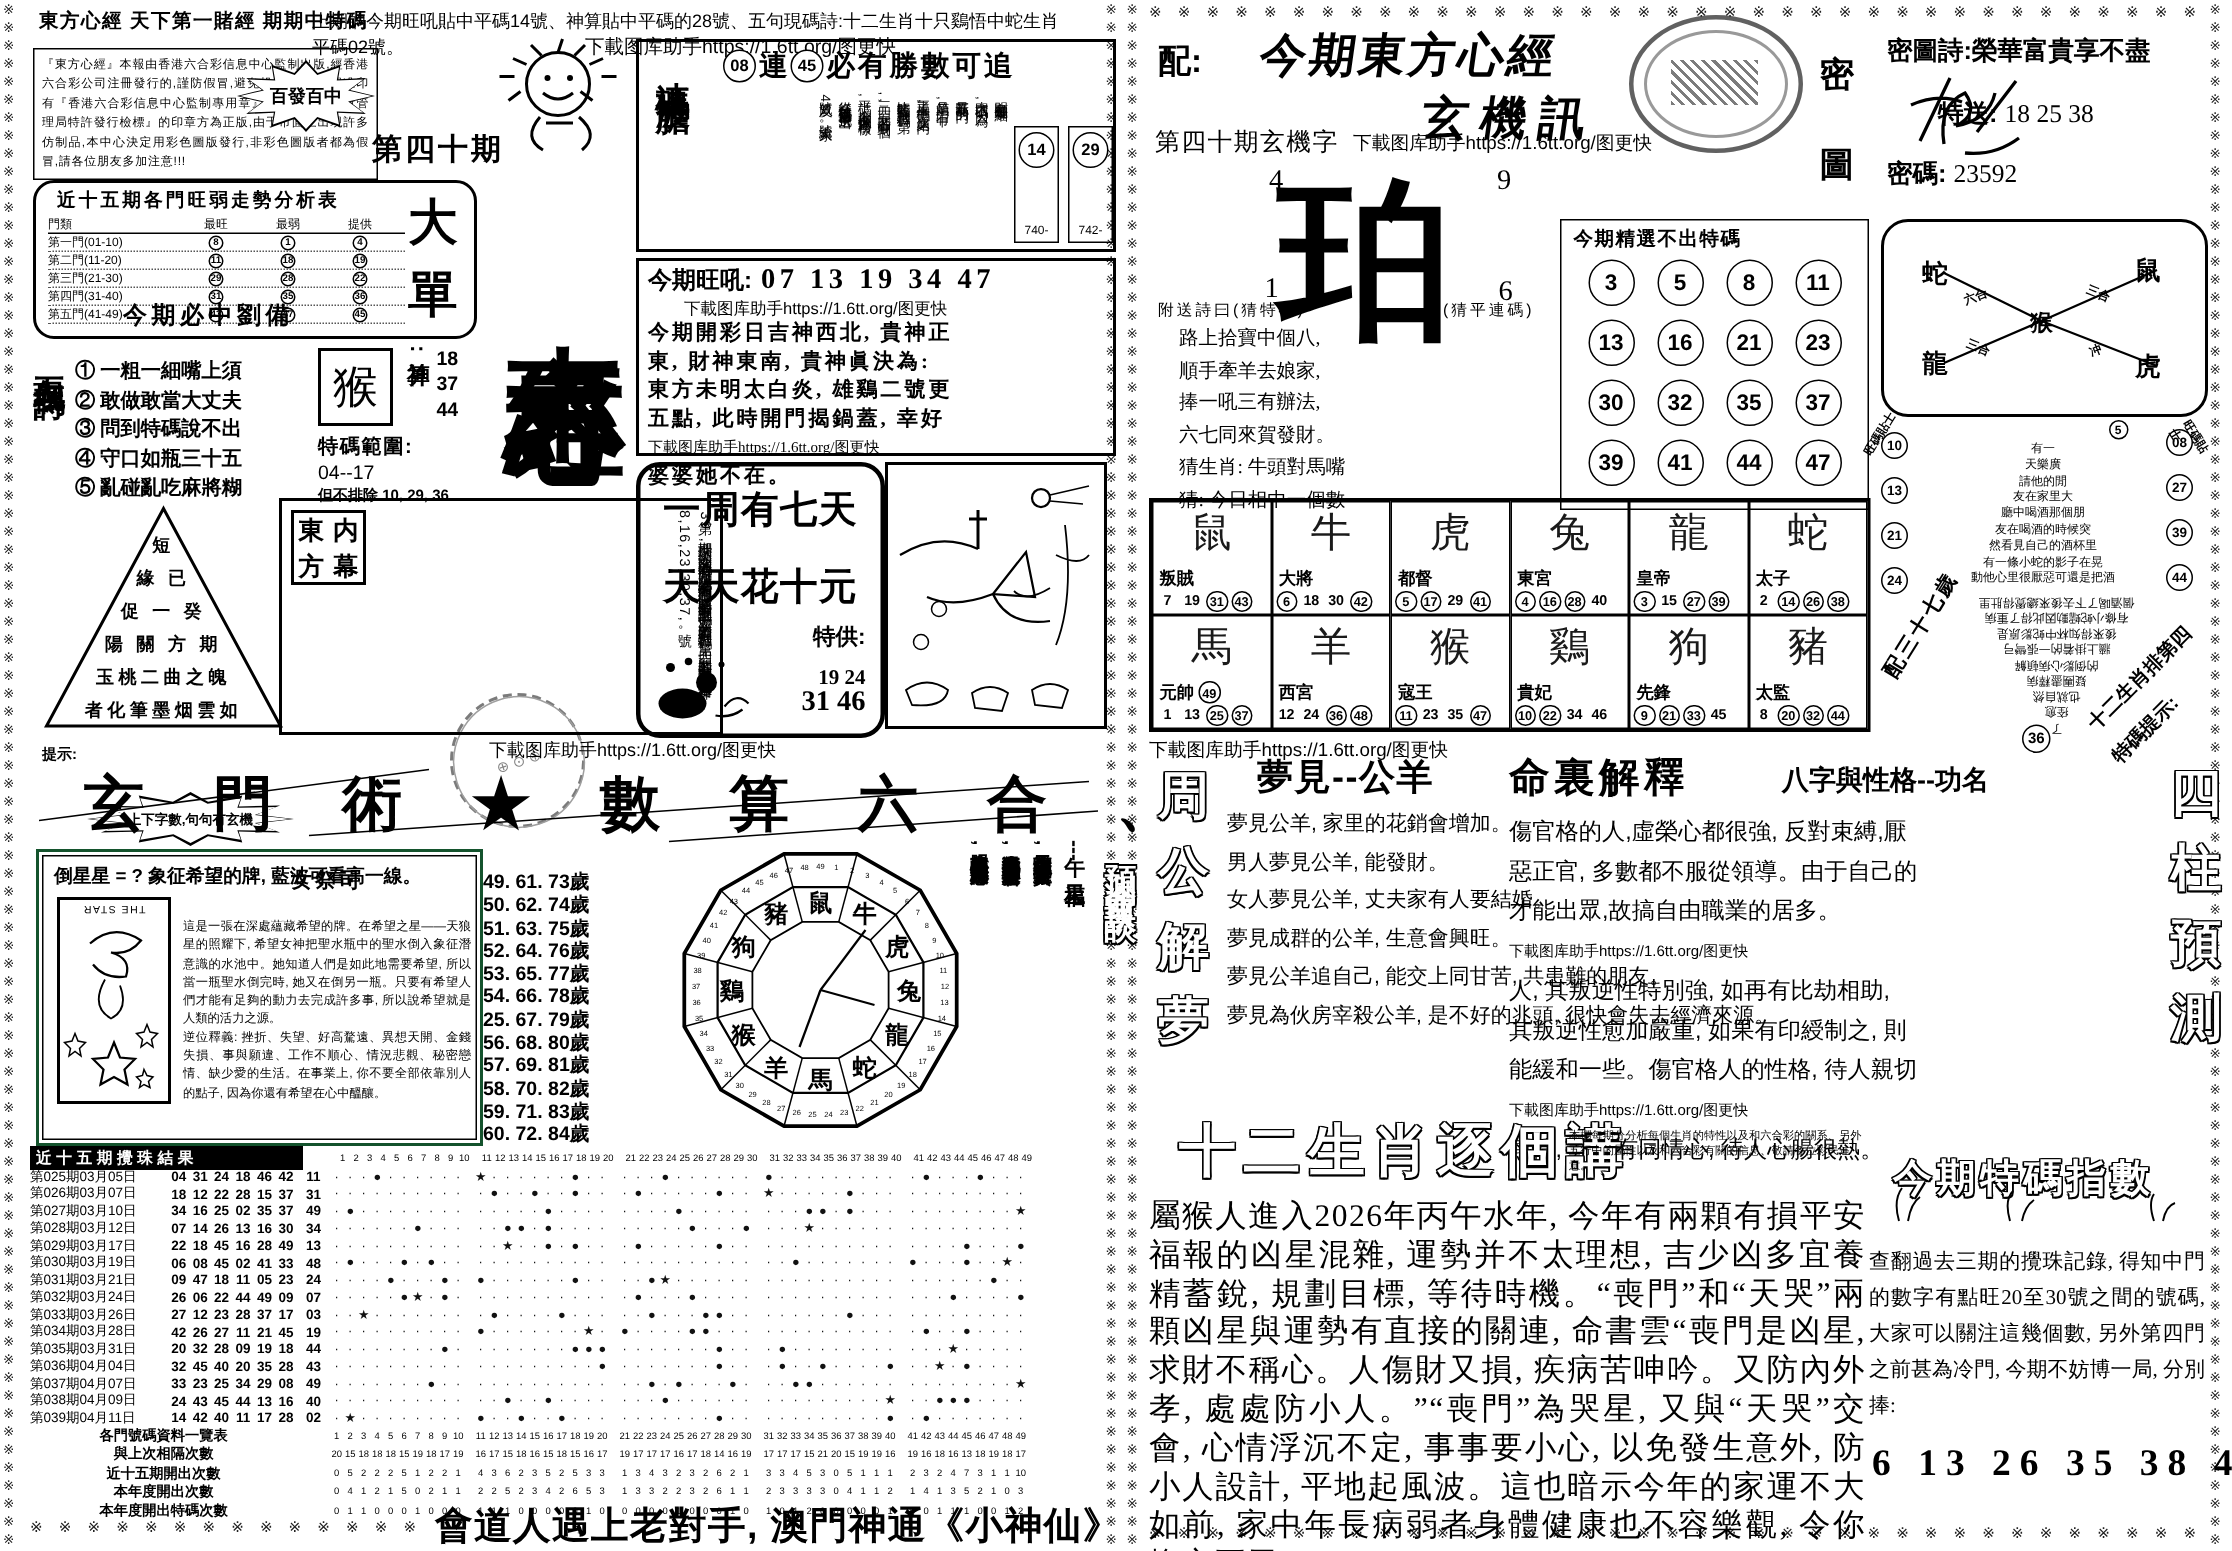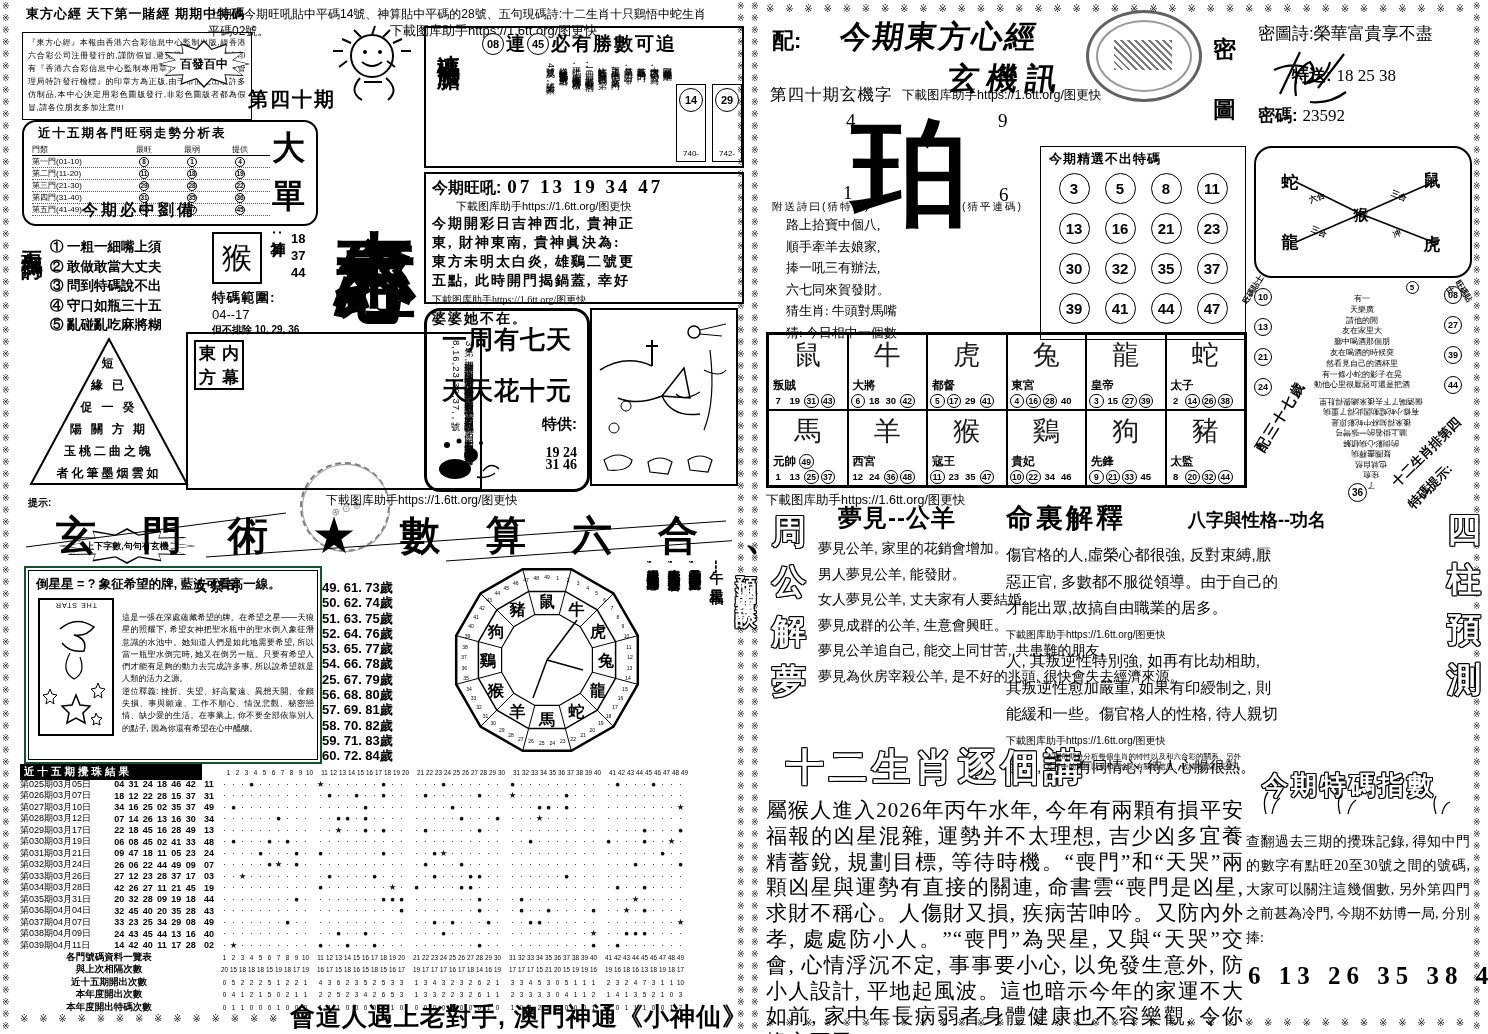--- a/index.html
+++ b/index.html
@@ -247,21 +247,21 @@
         <div class="ln sm">下載图库助手https://1.6tt.org/图更快</div>
         <div class="ln">婆婆她不在。</div>
       </div>
   </div>
 
   <div class="abs" style="left:424px;top:308px;width:160px;height:178px;border:3px solid #000;border-radius:16px">
     <div class="center" style="font-size:25px;font-weight:900;margin-top:12px;letter-spacing:1px">一周有七天</div>
     <div class="center" style="font-size:25px;font-weight:900;margin-top:18px;letter-spacing:1px">天天花十元</div>
     <div class="abs b" style="right:10px;top:104px;font-size:15px">特供:</div>
     <div class="abs serif b" style="right:10px;top:134px;font-size:14px">19 24</div>
-    <div class="abs serif b" style="right:10px;top:146px;font-size:14px">31 46</div>
+    <div class="abs serif b" style="right:10px;top:146px;font-size:19px">31 46</div>
     <svg class="abs" style="left:6px;bottom:6px" width="72" height="52" viewBox="0 0 72 52">
       <ellipse cx="22" cy="38" rx="16" ry="10" fill="#000"></ellipse>
         <circle cx="38" cy="24" r="7" fill="#000"></circle>
       <circle cx="14" cy="14" r="3" fill="#000"></circle>
         <circle cx="26" cy="10" r="2.5" fill="#000"></circle>
         <circle cx="48" cy="12" r="2" fill="#000"></circle>
       <path d="M50,40 q8,-10 16,-2 M44,46 q10,2 18,-4" stroke="#000" fill="none" stroke-width="1.5"></path>
     </svg>
   </div>
 
@@ -1723,21 +1723,21 @@
   <div class="abs b" style="left:1213px;top:94px;font-size:23px">圖</div>
   <div class="abs" style="left:770px;top:84px;font-size:16.5px;letter-spacing:1px">第四十期玄機字</div>
   <div class="abs dlline" style="left:902px;top:87px;font-size:12.5px">下載图库助手https://1.6tt.org/图更快</div>
 
   <div class="abs serif" style="left:852px;top:96px;font-size:116px;font-weight:900">珀</div>
   <div class="abs serif" style="left:846px;top:110px;font-size:19px">4</div>
   <div class="abs serif" style="left:998px;top:110px;font-size:19px">9</div>
   <div class="abs serif" style="left:843px;top:182px;font-size:19px">1</div>
   <div class="abs serif" style="left:999px;top:184px;font-size:19px">6</div>
 
-  <div class="abs" style="left:1258px;top:22px;font-size:17px;font-weight:normal">
+  <div class="abs" style="left:1258px;top:22px;font-size:17px;font-weight:bold">
     <span>密圖詩:</span><span>榮華富貴享不盡</span>
   </div>
   <svg class="abs" style="left:1266px;top:44px" width="86" height="64" viewBox="0 0 86 64">
     <path d="M14,50 L34,8 M8,26 q18,-8 34,-2 M30,52 q-4,-26 14,-34 q10,14 -6,22 q22,-4 26,-22 M52,44 L78,10 M44,58 q20,2 36,-10" stroke="#000" stroke-width="2.2" fill="none"></path>
   </svg>
   <div class="abs" style="left:1292px;top:64px;font-size:17px">
     <span class="b">特送:</span> <span class="serif">18   25   38</span>
   </div>
   <div class="abs" style="left:1258px;top:104px;font-size:17px">
     <span class="b">密碼:</span> <span class="serif">23592</span>

